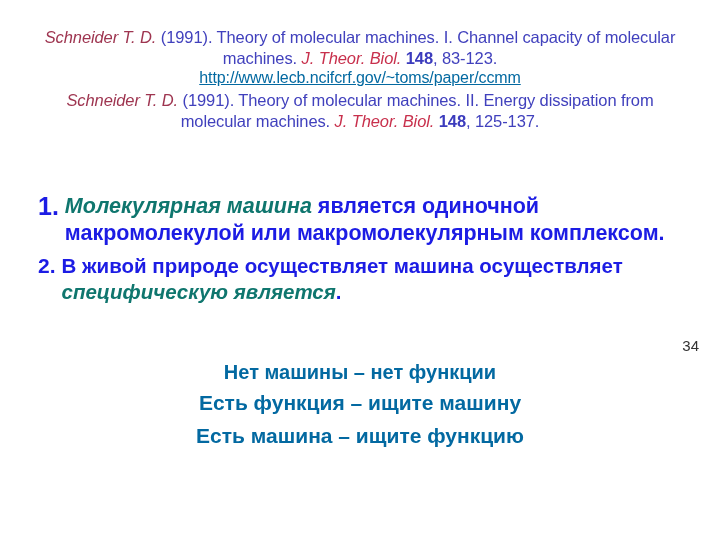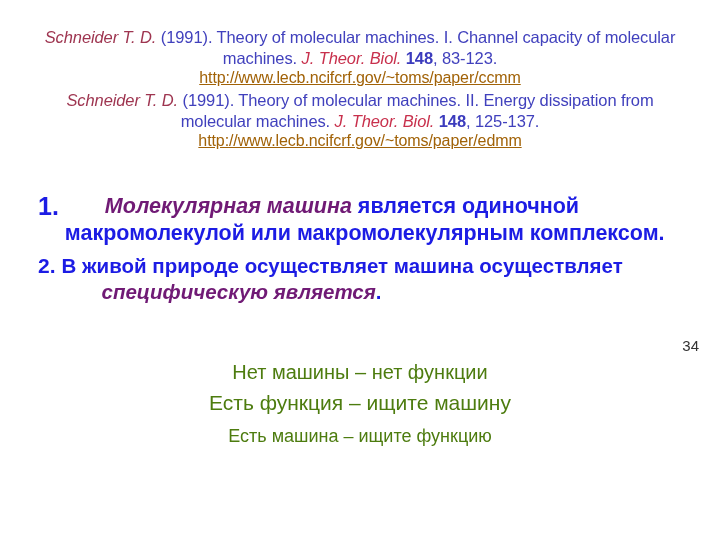--- a/index.html
+++ b/index.html
@@ -52,21 +52,21 @@
     font-style: italic;
   }
 
   .volume {
     color: #3b3bbd;
     font-weight: bold;
   }
 
   .url-line {
     display: block;
-    color: #a16207;
+    color: #0369a1;
     text-decoration: underline;
     font-size: 16px;
     line-height: 20px;
     letter-spacing: -0.1px;
   }
 
   
   .points {
     position: absolute;
     left: 38px;
@@ -109,44 +109,43 @@
   .point-2 .marker {
     font-size: 21px;
     line-height: 26px;
   }
 
   .point-body {
     flex: 1 1 auto;
   }
 
   .hl {
-    color: #701a75;
+    color: #0f766e;
     font-style: italic;
     font-weight: bold;
-    margin-left: 40px;
   }
 
   
   .conclusions {
     position: absolute;
     left: 40px;
     top: 357px;
     width: 640px;
     text-align: center;
-    color: #4d7c0f;
-    font-weight: normal;
+    color: #0369a1;
+    font-weight: bold;
   }
 
   .conclusion {
     display: block;
   }
 
   .c1 { font-size: 20px;   line-height: 30px; }
   .c2 { font-size: 21px; line-height: 32px; }
-  .c3 { font-size: 18px; line-height: 34px; }
+  .c3 { font-size: 21px; line-height: 34px; }
 
   
   .page-number {
     position: absolute;
     right: 21px;
     bottom: 33px;
     font-size: 15px;
     color: #333333;
   }
 </style>
@@ -157,21 +156,20 @@
 
   <div class="references">
 
     <div class="citation">
       <span class="author">Schneider T. D.</span><span> (1991). Theory of molecular machines. I. Channel capacity of molecular machines. </span><span class="journal">J. Theor. Biol.</span> <span class="volume">148</span><span>, 83-123.</span>
       <span class="url-line">http://www.lecb.ncifcrf.gov/~toms/paper/ccmm</span>
     </div>
 
     <div class="citation">
       <span class="author">Schneider T. D.</span><span> (1991). Theory of molecular machines. II. Energy dissipation from molecular machines. </span><span class="journal">J. Theor. Biol.</span> <span class="volume">148</span><span>, 125-137.</span>
-      <span class="url-line">http://www.lecb.ncifcrf.gov/~toms/paper/edmm</span>
     </div>
 
   </div>
 
   <div class="points">
 
     <div class="point point-1">
       <span class="marker">1.</span>
       <span class="point-body"><span class="hl">Молекулярная машина</span><span> является одиночной макромолекулой или макромолекулярным комплексом.</span></span>
     </div>

